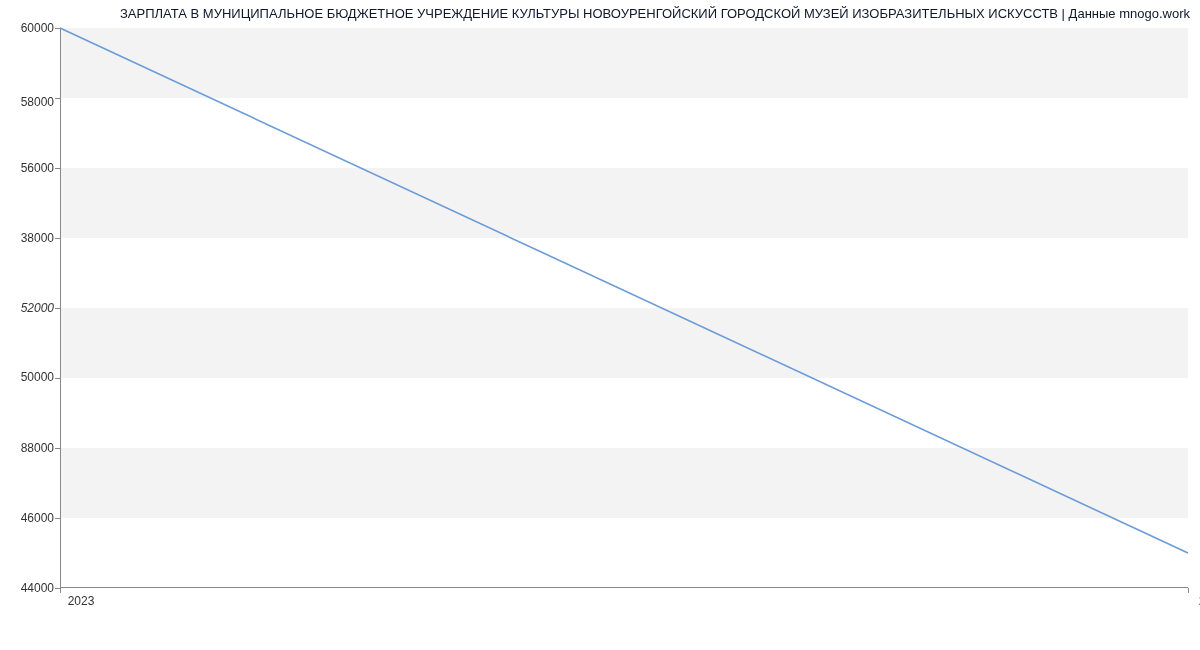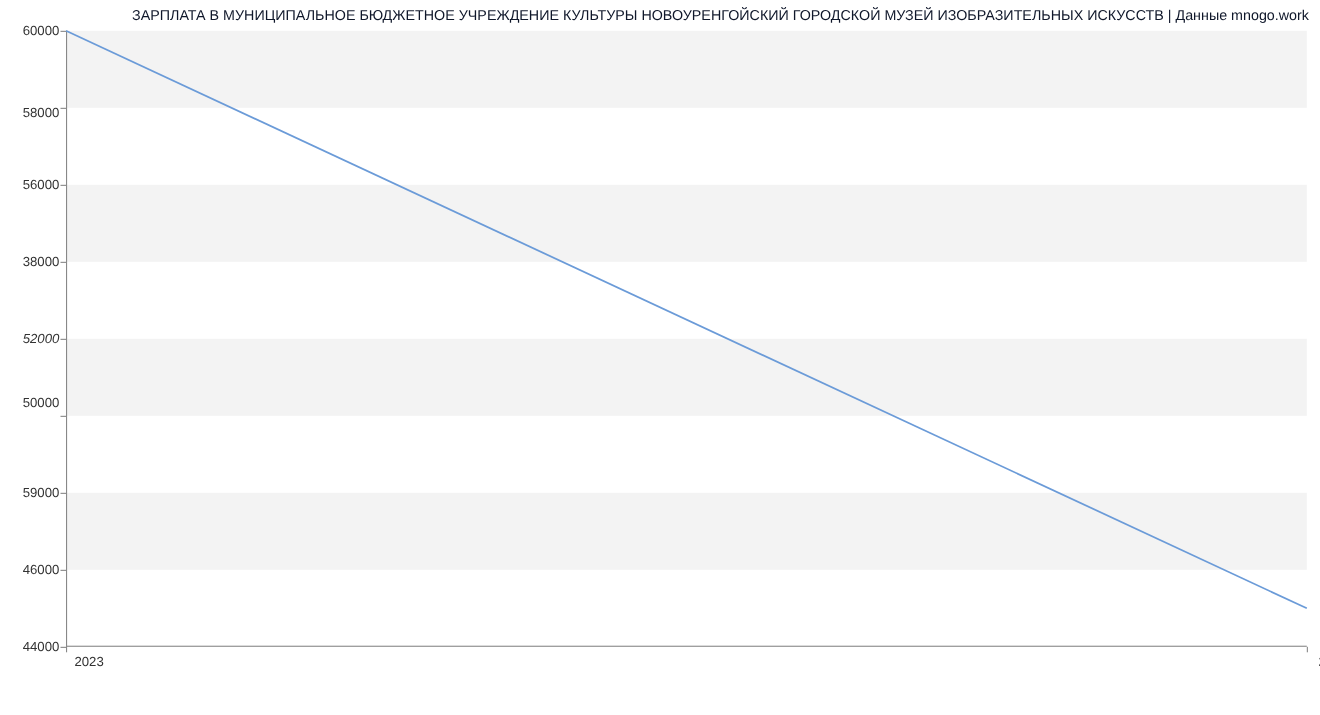--- a/index.html
+++ b/index.html
@@ -111,21 +111,21 @@
     <div class="y-tick" style="top: 210px;"></div>
     <div class="y-tick" style="top: 140px;"></div>
     <div class="y-tick" style="top: 70px;"></div>
     <div class="y-tick" style="top: 0px;"></div>
     <div class="x-tick" style="left: 0px;"></div>
     <div class="x-tick" style="left: 1128px;"></div>
   </div>
 
 <div class="y-tick-label" style="top: 588px;">44000</div>
 <div class="y-tick-label" style="top: 518px;">46000</div>
-<div class="y-tick-label" style="top: 448px;">59000</div>
-<div class="y-tick-label" style="top: 366px; margin-left: 24px;">50000</div>
+<div class="y-tick-label" style="top: 448px;">88000</div>
+<div class="y-tick-label" style="top: 377px; margin-left: 24px;">50000</div>
 <div class="y-tick-label" style="top: 308px; font-style: italic;">52000</div>
 <div class="y-tick-label" style="top: 238px;">38000</div>
 <div class="y-tick-label" style="top: 168px;">56000</div>
 <div class="y-tick-label" style="top: 102px;">58000</div>
 <div class="y-tick-label" style="top: 28px;">60000</div>
 <div class="x-tick-label" style="left: 60px; margin-left: 21px;">2023</div>
 <div class="x-tick-label" style="left: 1212px;">2024</div>
 
 </body></html>

